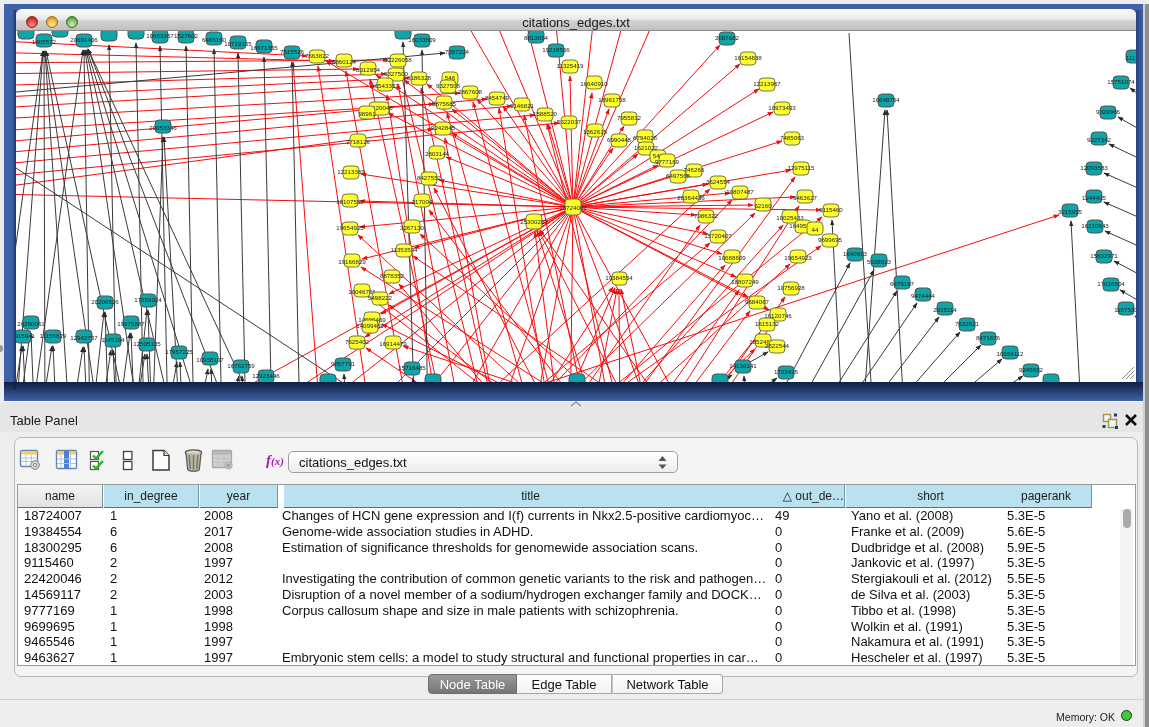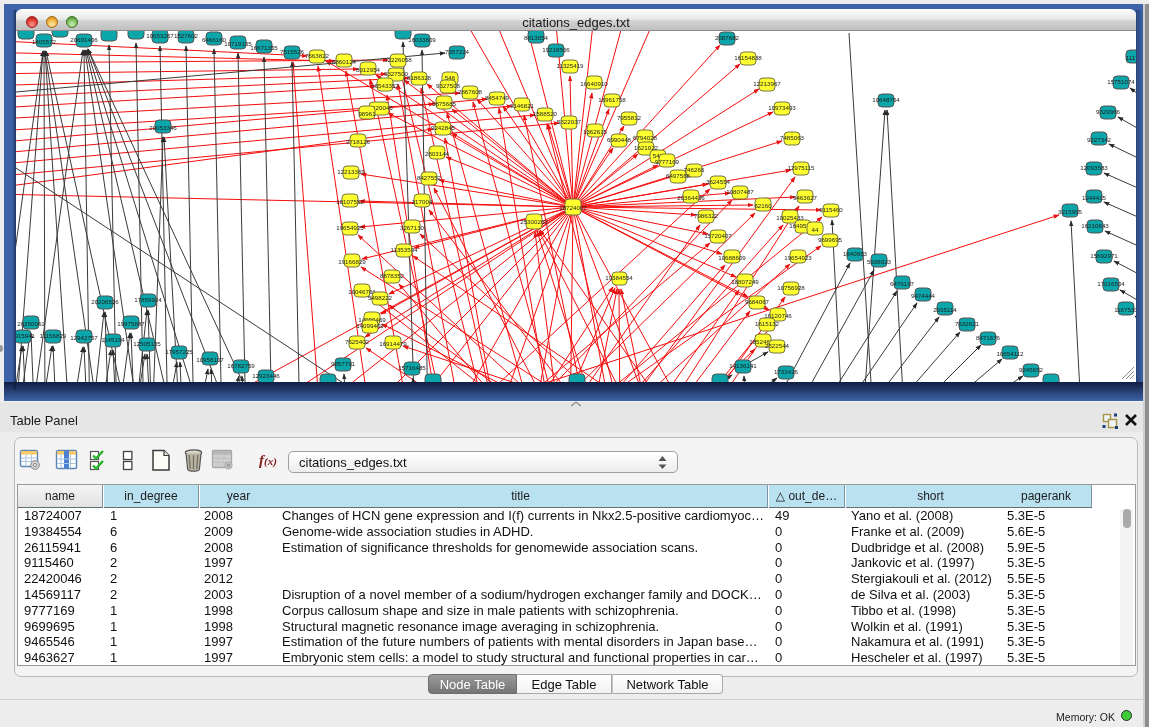--- a/index.html
+++ b/index.html
@@ -596,77 +596,78 @@
 </g>
 
 <g transform="translate(194,1)" opacity="0.85">
 <rect x="0.5" y="0.5" width="19" height="17" rx="1" fill="#c9c9c9" stroke="#9a9a9a" stroke-width="1.3"></rect>
 <rect x="1" y="1" width="18" height="3.6" fill="#adadad"></rect>
 <path d="M1,8.5 h18 M1,12.5 h18 M6,4.5 v13 M12,4.5 v13" stroke="#b8b8b8" stroke-width="1"></path>
 <circle cx="16.5" cy="15.5" r="3.6" fill="#bdbdbd" stroke="#a0a0a0"></circle>
 <path d="M15,14 l3,3 M18,14 l-3,3" stroke="#8a8a8a" stroke-width="1.1"></path>
 </g>
 </svg>
-<div style="position:absolute;left:259px;top:452px;width:26px;font-family:'Liberation Serif',serif;font-style:italic;font-weight:bold;font-size:15px;color:#7f1d1d">f<span style="font-size:11px">(x)</span></div>
+<div style="position:absolute;left:266px;top:452px;width:26px;font-family:'Liberation Serif',serif;font-style:italic;font-weight:bold;font-size:15px;color:#a21caf">f<span style="font-size:11px">(x)</span></div>
 
 <div style="position:absolute;left:288px;top:451px;width:390px;height:22px;background:linear-gradient(#fff,#ededed);border:1px solid #9f9f9f;border-radius:5px">
 <span style="position:absolute;left:10px;top:3px;font-size:13px;color:#111">citations_edges.txt</span>
 <svg width="9" height="14" style="position:absolute;right:10px;top:4px">
       <path d="M4.5,0 L8.5,5 L0.5,5 z" fill="#555"></path>
       <path d="M4.5,13 L8.5,8.5 L0.5,8.5 z" fill="#555"></path>
     </svg>
 </div>
 
 <div class="tbl"></div>
 <div class="hc" style="left:18px;width:85px;background:linear-gradient(#f4f4f4,#e2e2e2)">name</div>
 <div class="hc" style="left:104px;width:95px">in_degree</div>
 <div class="hc" style="left:200px;width:78px">year</div>
-<div class="hc" style="left:274px;width:494px">title</div>
-<div class="hc" style="left:769px;width:76px;text-align:center;">△ out_de…</div>
+<div class="hc" style="left:284px;width:494px">title</div>
+<div class="hc" style="left:769px;width:76px;text-align:right;">△ out_de…</div>
 <div class="hc" style="left:846px;width:170px">short</div>
 <div class="hc" style="left:1001px;width:91px">pagerank</div>
 <div class="row" style="top:508px">
 <span style="left:6px">18724007</span>
     <span style="left:92px">1</span>
     <span style="left:186px">2008</span>
     <span style="left:264px">Changes of HCN gene expression and I(f) currents in Nkx2.5-positive cardiomyoc…</span>
     <span style="left:757px">49</span>
     <span style="left:833px">Yano et al. (2008)</span>
     <span style="left:989px">5.3E-5</span>
   </div>
 <div class="row" style="top:524px">
 <span style="left:6px">19384554</span>
     <span style="left:92px">6</span>
-    <span style="left:186px">2009</span>
+    <span style="left:186px">2017</span>
     <span style="left:264px">Genome-wide association studies in ADHD.</span>
     <span style="left:757px">0</span>
     <span style="left:833px">Franke et al. (2009)</span>
     <span style="left:989px">5.6E-5</span>
   </div>
 <div class="row" style="top:540px">
-<span style="left:6px">26115941</span>
+<span style="left:6px">18300295</span>
     <span style="left:92px">6</span>
     <span style="left:186px">2008</span>
     <span style="left:264px">Estimation of significance thresholds for genomewide association scans.</span>
     <span style="left:757px">0</span>
     <span style="left:833px">Dudbridge et al. (2008)</span>
     <span style="left:989px">5.9E-5</span>
   </div>
 <div class="row" style="top:555px">
 <span style="left:6px">9115460</span>
     <span style="left:92px">2</span>
     <span style="left:186px">1997</span>
     <span style="left:757px">0</span>
     <span style="left:833px">Jankovic et al. (1997)</span>
     <span style="left:989px">5.3E-5</span>
   </div>
 <div class="row" style="top:571px">
 <span style="left:6px">22420046</span>
     <span style="left:92px">2</span>
     <span style="left:186px">2012</span>
+    <span style="left:264px">Investigating the contribution of common genetic variants to the risk and pathogen…</span>
     <span style="left:757px">0</span>
     <span style="left:833px">Stergiakouli et al. (2012)</span>
     <span style="left:989px">5.5E-5</span>
   </div>
 <div class="row" style="top:587px">
 <span style="left:6px">14569117</span>
     <span style="left:92px">2</span>
     <span style="left:186px">2003</span>
     <span style="left:264px">Disruption of a novel member of a sodium/hydrogen exchanger family and DOCK…</span>
     <span style="left:757px">0</span>
@@ -679,30 +680,28 @@
     <span style="left:186px">1998</span>
     <span style="left:264px">Corpus callosum shape and size in male patients with schizophrenia.</span>
     <span style="left:757px">0</span>
     <span style="left:833px">Tibbo et al. (1998)</span>
     <span style="left:989px">5.3E-5</span>
   </div>
 <div class="row" style="top:619px">
 <span style="left:6px">9699695</span>
     <span style="left:92px">1</span>
     <span style="left:186px">1998</span>
-    <span style="left:264px">Structural magnetic resonance image averaging in schizophrenia.</span>
     <span style="left:757px">0</span>
     <span style="left:833px">Wolkin et al. (1991)</span>
     <span style="left:989px">5.3E-5</span>
   </div>
 <div class="row" style="top:634px">
 <span style="left:6px">9465546</span>
     <span style="left:92px">1</span>
     <span style="left:186px">1997</span>
-    <span style="left:264px">Estimation of the future numbers of patients with mental disorders in Japan base…</span>
     <span style="left:757px">0</span>
     <span style="left:833px">Nakamura et al. (1991)</span>
     <span style="left:989px">5.3E-5</span>
   </div>
 <div class="row" style="top:650px">
 <span style="left:6px">9463627</span>
     <span style="left:92px">1</span>
     <span style="left:186px">1997</span>
     <span style="left:264px">Embryonic stem cells: a model to study structural and functional properties in car…</span>
     <span style="left:757px">0</span>

